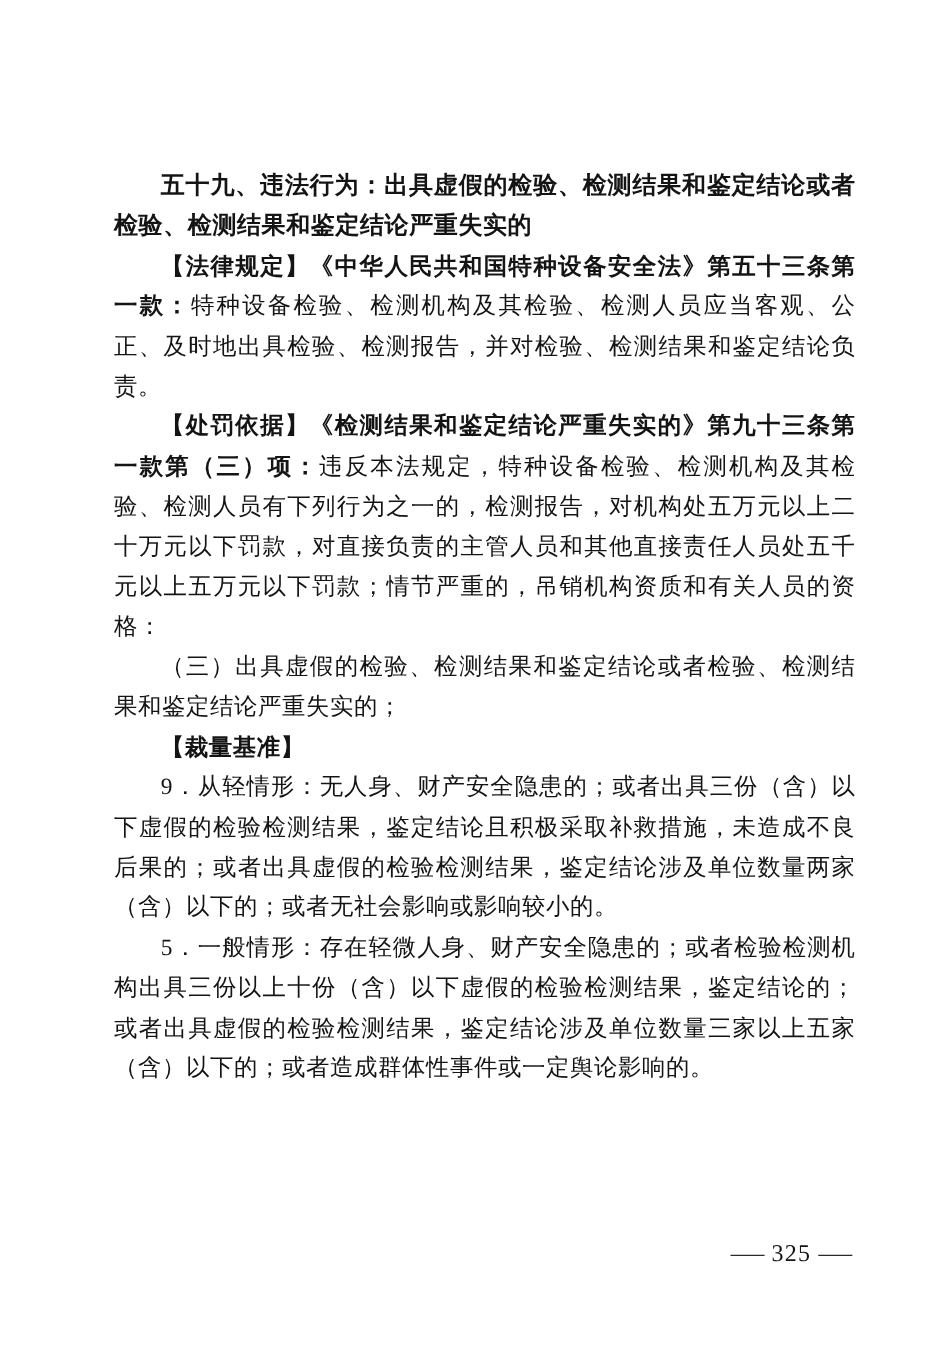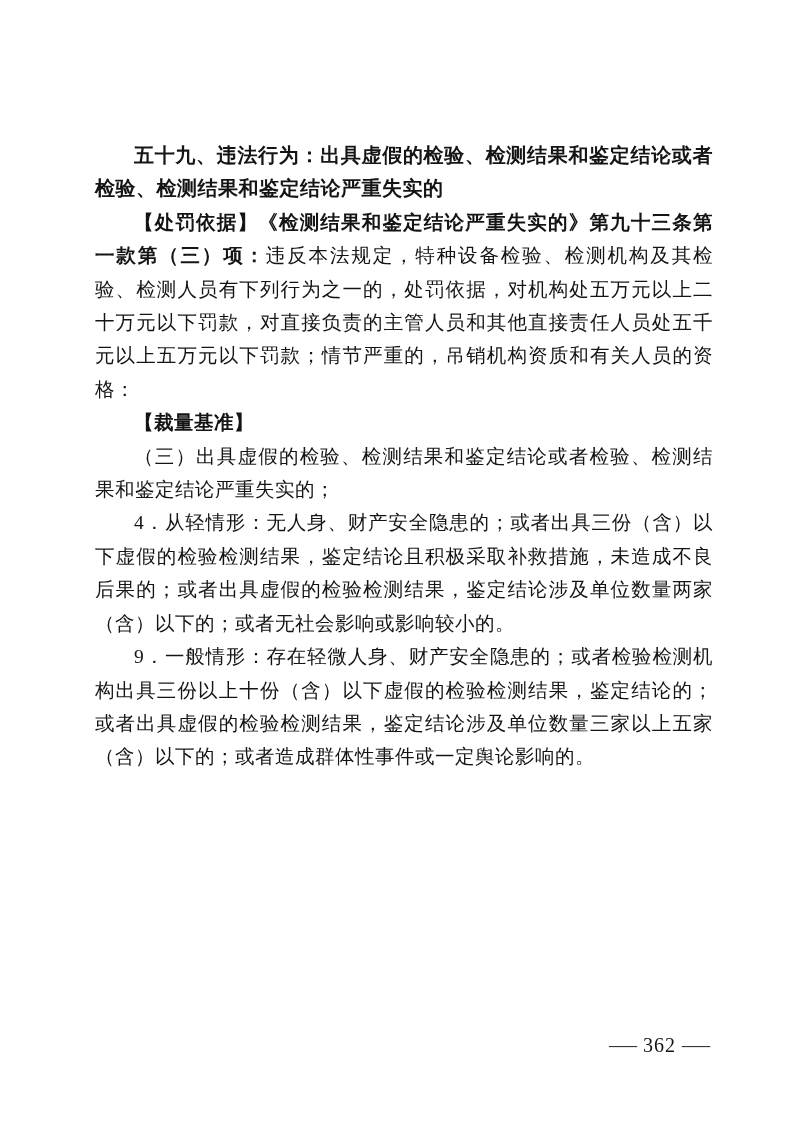--- a/index.html
+++ b/index.html
@@ -64,42 +64,45 @@
 <body>
 
 <div class="page">
 
   <div class="text-block">
 
     <p class="para heading-para">
       <span class="lead">五十九、违法行为：出具虚假的检验、检测结果和鉴定结论或者检验、检测结果和鉴定结论严重失实的</span><span class="body-text"></span>
     </p>
 
+    <p class="para">
+      <span class="lead">【法律规定】《中华人民共和国特种设备安全法》第五十三条第一款：</span><span class="body-text">特种设备检验、检测机构及其检验、检测人员应当客观、公正、及时地出具检验、检测报告，并对检验、检测结果和鉴定结论负责。</span>
+    </p>
 
     <p class="para">
-      <span class="lead">【处罚依据】《检测结果和鉴定结论严重失实的》第九十三条第一款第（三）项：</span><span class="body-text">违反本法规定，特种设备检验、检测机构及其检验、检测人员有下列行为之一的，处罚依据，对机构处五万元以上二十万元以下罚款，对直接负责的主管人员和其他直接责任人员处五千元以上五万元以下罚款；情节严重的，吊销机构资质和有关人员的资格：</span>
+      <span class="lead">【处罚依据】《检测结果和鉴定结论严重失实的》第九十三条第一款第（三）项：</span><span class="body-text">违反本法规定，特种设备检验、检测机构及其检验、检测人员有下列行为之一的，检测报告，对机构处五万元以上二十万元以下罚款，对直接负责的主管人员和其他直接责任人员处五千元以上五万元以下罚款；情节严重的，吊销机构资质和有关人员的资格：</span>
+    </p>
+
+    <p class="para">
+      <span class="lead"></span><span class="body-text">（三）出具虚假的检验、检测结果和鉴定结论或者检验、检测结果和鉴定结论严重失实的；</span>
     </p>
 
     <p class="para">
       <span class="lead">【裁量基准】</span><span class="body-text"></span>
     </p>
 
     <p class="para">
-      <span class="lead"></span><span class="body-text">（三）出具虚假的检验、检测结果和鉴定结论或者检验、检测结果和鉴定结论严重失实的；</span>
-    </p>
-
-    <p class="para">
-      <span class="lead"></span><span class="body-text">4．从轻情形：无人身、财产安全隐患的；或者出具三份（含）以下虚假的检验检测结果，鉴定结论且积极采取补救措施，未造成不良后果的；或者出具虚假的检验检测结果，鉴定结论涉及单位数量两家（含）以下的；或者无社会影响或影响较小的。</span>
+      <span class="lead"></span><span class="body-text">9．从轻情形：无人身、财产安全隐患的；或者出具三份（含）以下虚假的检验检测结果，鉴定结论且积极采取补救措施，未造成不良后果的；或者出具虚假的检验检测结果，鉴定结论涉及单位数量两家（含）以下的；或者无社会影响或影响较小的。</span>
     </p>
 
 
     <p class="para">
-      <span class="lead"></span><span class="body-text">9．一般情形：存在轻微人身、财产安全隐患的；或者检验检测机构出具三份以上十份（含）以下虚假的检验检测结果，鉴定结论的；或者出具虚假的检验检测结果，鉴定结论涉及单位数量三家以上五家（含）以下的；或者造成群体性事件或一定舆论影响的。</span>
+      <span class="lead"></span><span class="body-text">5．一般情形：存在轻微人身、财产安全隐患的；或者检验检测机构出具三份以上十份（含）以下虚假的检验检测结果，鉴定结论的；或者出具虚假的检验检测结果，鉴定结论涉及单位数量三家以上五家（含）以下的；或者造成群体性事件或一定舆论影响的。</span>
     </p>
 
 
   </div>
 
   <div class="footer">
-    <span class="dash">—</span><span class="num">362</span><span class="dash">—</span>
+    <span class="dash">—</span><span class="num">325</span><span class="dash">—</span>
   </div>
 
 </div>
 
 </body></html>

